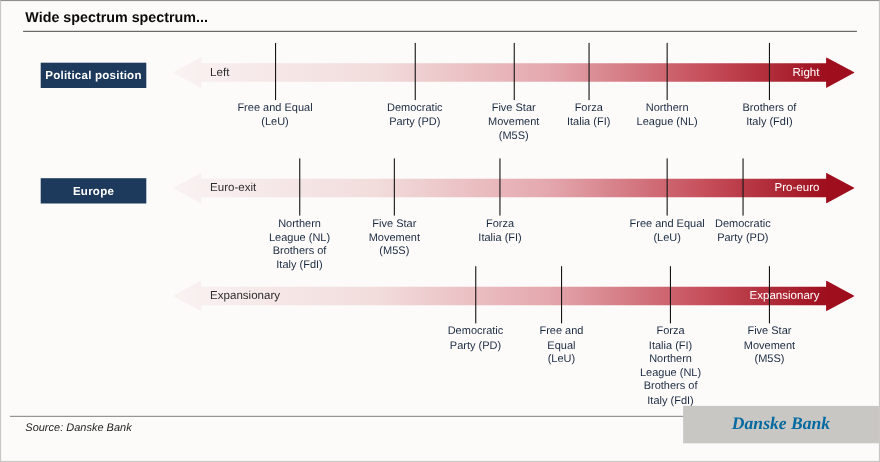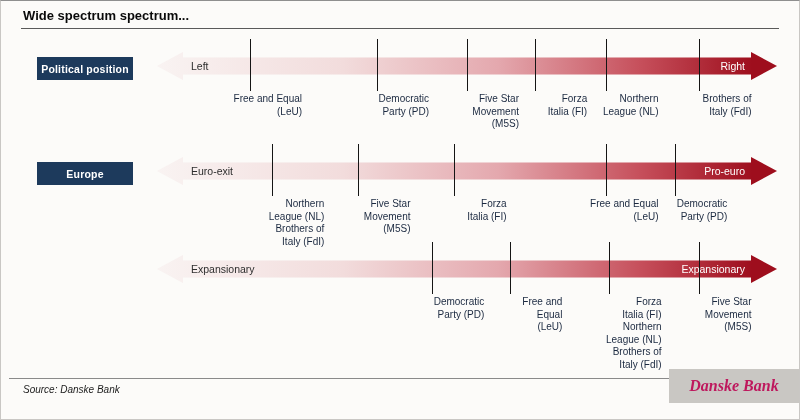--- a/index.html
+++ b/index.html
@@ -22,31 +22,31 @@
     position:absolute; inset:0;
     background:linear-gradient(90deg,#f9f3f2 0%,#f2dcdc 30%,#e4a8ae 55%,#c64f5b 78%,#9e0e1d 96%);
     clip-path:polygon(0 50%, 26px 0, 26px 20%, calc(100% - 26px) 20%, calc(100% - 26px) 0,
                       100% 50%, calc(100% - 26px) 100%, calc(100% - 26px) 80%, 26px 80%, 26px 100%);
     filter:drop-shadow(0 0 1px rgba(0,0,0,0.18));
   }
   .end-label { position:absolute; top:0; height:100%; display:flex; align-items:center; font-size:10.5px; }
   .end-label.left  { left:34px;  color:#2e2e2e; }
   .end-label.right { right:32px; color:#ffffff; }
   .ticks { position:absolute; inset:0; }
-  .tick { position:absolute; top:-13px; width:104px; transform:translateX(-50%); text-align:right; }
+  .tick { position:absolute; top:-13px; width:104px; transform:translateX(-50%); text-align:center; }
   .tick-line { width:1px; height:52px; background:#151515; margin:0 auto; }
   .tick-label {
     margin-top:2px; font-size:10px; line-height:12.5px; color:#1b2940;
     white-space:pre-line; font-weight:500;
   }
   .footer-rule { position:absolute; left:8px; right:8px; top:377px; height:1px; background:#8a8a8a; }
   .source { position:absolute; left:22px; top:383px; font-size:10px; font-style:italic; color:#1c1c1c; }
   .watermark {
-    position:absolute; right:0; top:368px; width:130px; height:34px; background:#c9c7c3;
-    color:#be185d; font-family:"Liberation Serif", serif; font-style:italic; font-weight:bold;
+    position:absolute; right:0; top:368px; width:178px; height:34px; background:#c9c7c3;
+    color:#0369a1; font-family:"Liberation Serif", serif; font-style:italic; font-weight:bold;
     font-size:16px; display:flex; align-items:center; justify-content:center;
   }
 </style>
 </head>
 <body>
 
 <div class="figure">
   <div class="title">Wide spectrum spectrum...</div>
   <div class="title-rule"></div>
   <div class="chart-area">

